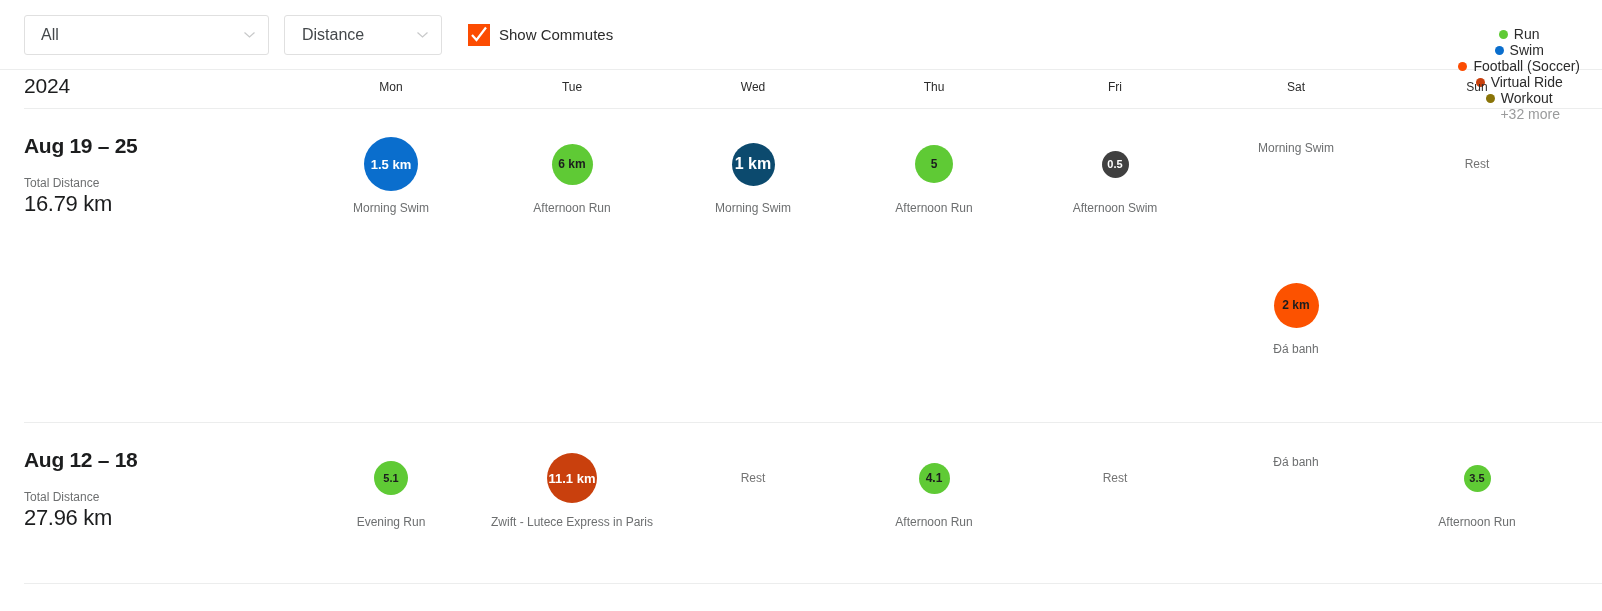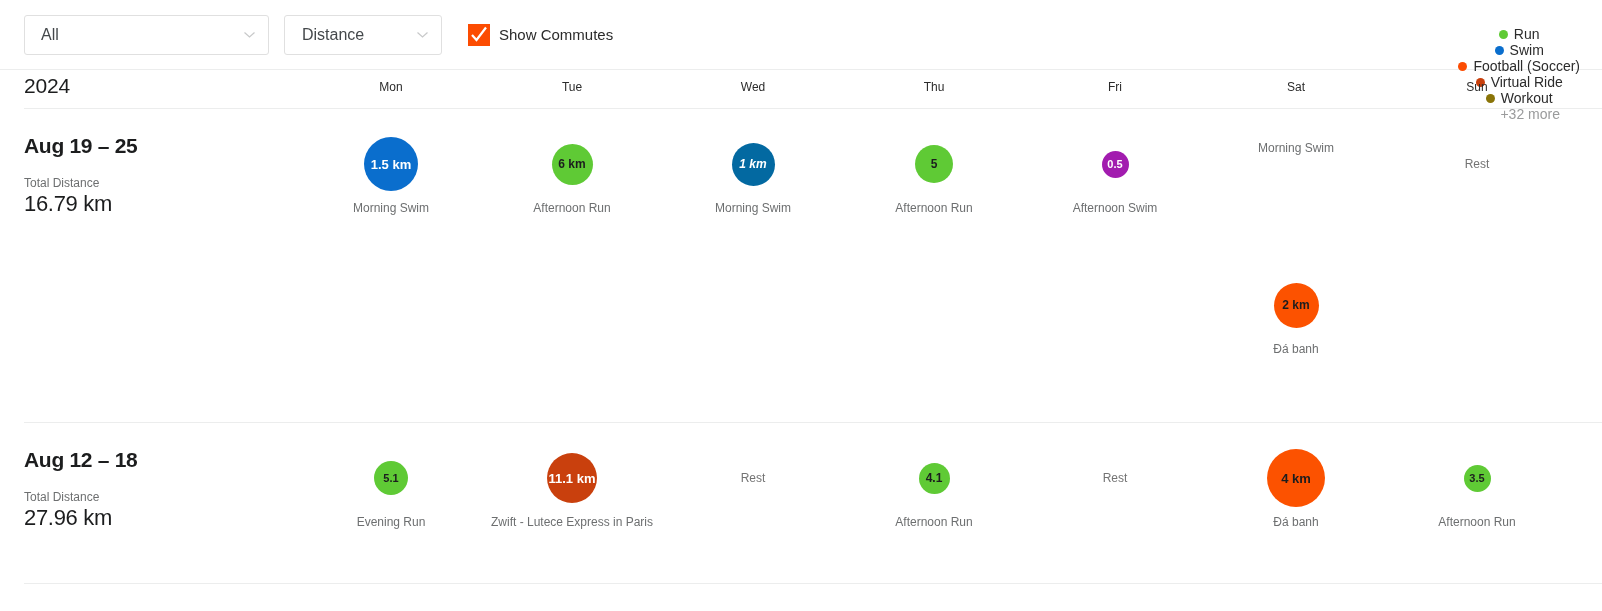--- a/index.html
+++ b/index.html
@@ -264,33 +264,33 @@
           <div class="act-name">Morning Swim</div>
         </div>
         <div class="cell" style="left: 572px; top: 25px;">
           <div class="bubble-wrap">
             <div class="bubble" style="width: 41px; height: 41px; background: rgb(95, 202, 53); color: rgb(28, 29, 30); font-size: 12px;">6 km</div>
           </div>
           <div class="act-name">Afternoon Run</div>
         </div>
         <div class="cell" style="left: 753px; top: 25px;">
           <div class="bubble-wrap">
-            <div class="bubble" style="width: 43px; height: 43px; background: #0369a1; color: rgb(255, 255, 255); font-size: 12px; font-style: italic;">1 km</div>
+            <div class="bubble" style="width: 43px; height: 43px; background: #0c4a6e; color: rgb(255, 255, 255); font-size: 16px;">1 km</div>
           </div>
           <div class="act-name">Morning Swim</div>
         </div>
         <div class="cell" style="left: 934px; top: 25px;">
           <div class="bubble-wrap">
             <div class="bubble" style="width: 38px; height: 38px; background: rgb(95, 202, 53); color: rgb(28, 29, 30); font-size: 12px;">5</div>
           </div>
           <div class="act-name">Afternoon Run</div>
         </div>
         <div class="cell" style="left: 1115px; top: 25px;">
           <div class="bubble-wrap">
-            <div class="bubble" style="width: 27px; height: 27px; background: #a21caf; color: rgb(255, 255, 255); font-size: 11px;">0.5</div>
+            <div class="bubble" style="width: 27px; height: 27px; background: #404040; color: rgb(255, 255, 255); font-size: 11px;">0.5</div>
           </div>
           <div class="act-name">Afternoon Swim</div>
         </div>
         <div class="cell" style="left: 1296px; top: 25px;">
           <div class="act-name">Morning Swim</div>
         </div>
         <div class="cell" style="left: 1477px; top: 25px;">
           <div class="rest">Rest</div>
         </div>
         <div class="cell" style="left: 1296px; top: 166px;">
@@ -323,23 +323,20 @@
         <div class="cell" style="left: 934px; top: 25px;">
           <div class="bubble-wrap">
             <div class="bubble" style="width: 31px; height: 31px; background: rgb(95, 202, 53); color: rgb(28, 29, 30); font-size: 12px;">4.1</div>
           </div>
           <div class="act-name">Afternoon Run</div>
         </div>
         <div class="cell" style="left: 1115px; top: 25px;">
           <div class="rest">Rest</div>
         </div>
         <div class="cell" style="left: 1296px; top: 25px;">
-          <div class="bubble-wrap">
-            <div class="bubble" style="width: 58px; height: 58px; background: rgb(252, 82, 0); color: rgb(28, 29, 30); font-size: 13px;">4 km</div>
-          </div>
           <div class="act-name">Đá banh</div>
         </div>
         <div class="cell" style="left: 1477px; top: 25px;">
           <div class="bubble-wrap">
             <div class="bubble" style="width: 27px; height: 27px; background: rgb(95, 202, 53); color: rgb(28, 29, 30); font-size: 11px;">3.5</div>
           </div>
           <div class="act-name">Afternoon Run</div>
         </div>
       </div>
       <div class="rule"></div>

